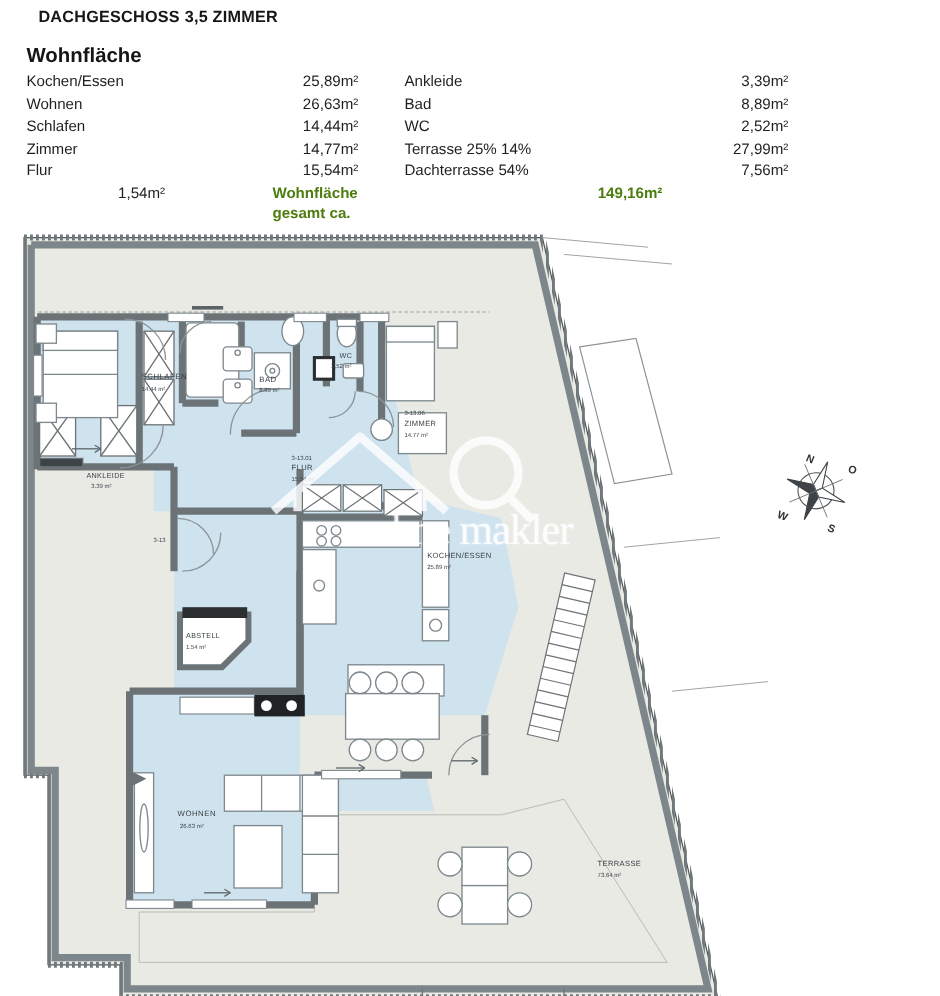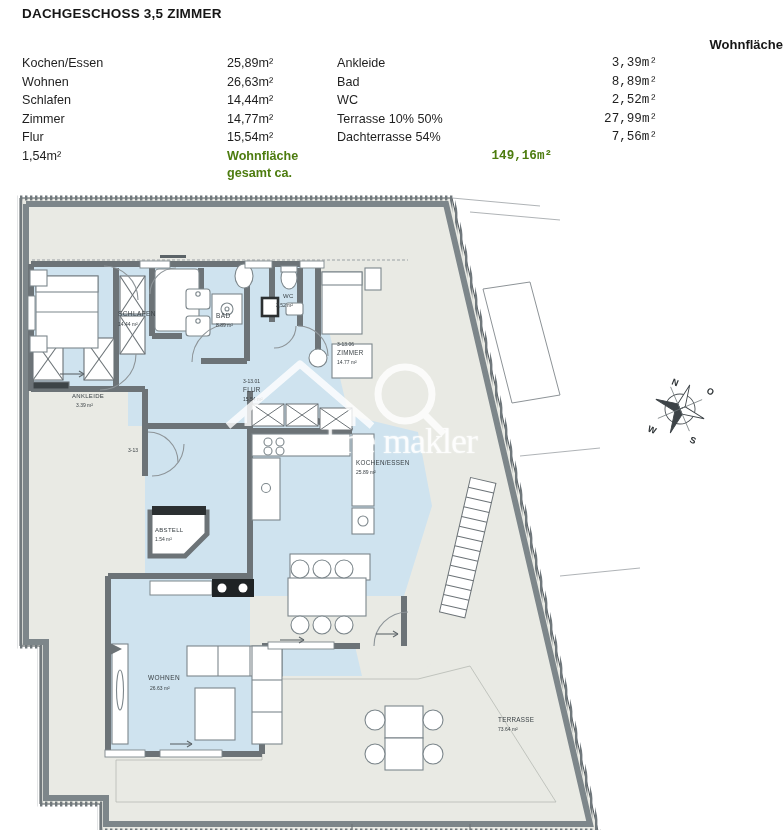--- a/index.html
+++ b/index.html
@@ -20,41 +20,40 @@
     position: absolute;
     left: 0; top: 0;
     width: 783px;
     padding: 6px 0 0 22px;
   }
   .plan-title {
     font-size: 13.5px;
     font-weight: bold;
     letter-spacing: 0.2px;
     color: #161616;
-    margin: 0 0 16px 0;
+    margin: 0 0 16px 10px;
   }
   .areas-heading {
-    font-size: 13px;
+    font-size: 17px;
     font-weight: bold;
     color: #161616;
     margin: 0 0 3px 0;
-    text-align: right;
   }
   .areas-table {
     display: grid;
     grid-template-columns: 205px 110px 215px 105px;
     row-gap: 1px;
     font-size: 12.6px;
     line-height: 17.5px;
     color: #1f1f1f;
   }
   .areas-table .lbl { text-align: left; }
-  .areas-table .val { text-align: left; padding-right: 13px; }
+  .areas-table .val { text-align: center; padding-right: 13px; }
   .areas-table .lbl2 { text-align: left; }
-  .areas-table .val2 { text-align: right; font-family: Liberation Mono, monospace; }
+  .areas-table .val2 { text-align: right; }
   .areas-table .bold { font-weight: bold; color: #4d7c0f; }
 
   
   .plan-wrap {
     position: absolute;
     left: 0; top: 176px;
     width: 783px; height: 654px;
   }
   .plan-svg { display: block; }
 
@@ -94,21 +93,21 @@
     <div class="lbl2">Bad</div>
     <div class="val2">8,89m²</div>
 
     <div class="lbl">Schlafen</div>
     <div class="val">14,44m²</div>
     <div class="lbl2">WC</div>
     <div class="val2">2,52m²</div>
 
     <div class="lbl">Zimmer</div>
     <div class="val">14,77m²</div>
-    <div class="lbl2">Terrasse 10% 50%</div>
+    <div class="lbl2">Terrasse 25% 14%</div>
     <div class="val2">27,99m²</div>
 
     <div class="lbl">Flur</div>
     <div class="val">15,54m²</div>
     <div class="lbl2">Dachterrasse 54%</div>
     <div class="val2">7,56m²</div>
 
     <div class="val">1,54m²</div>
     <div class="lbl2 bold">Wohnfläche gesamt ca.</div>
     <div class="val2 bold">149,16m²</div>

